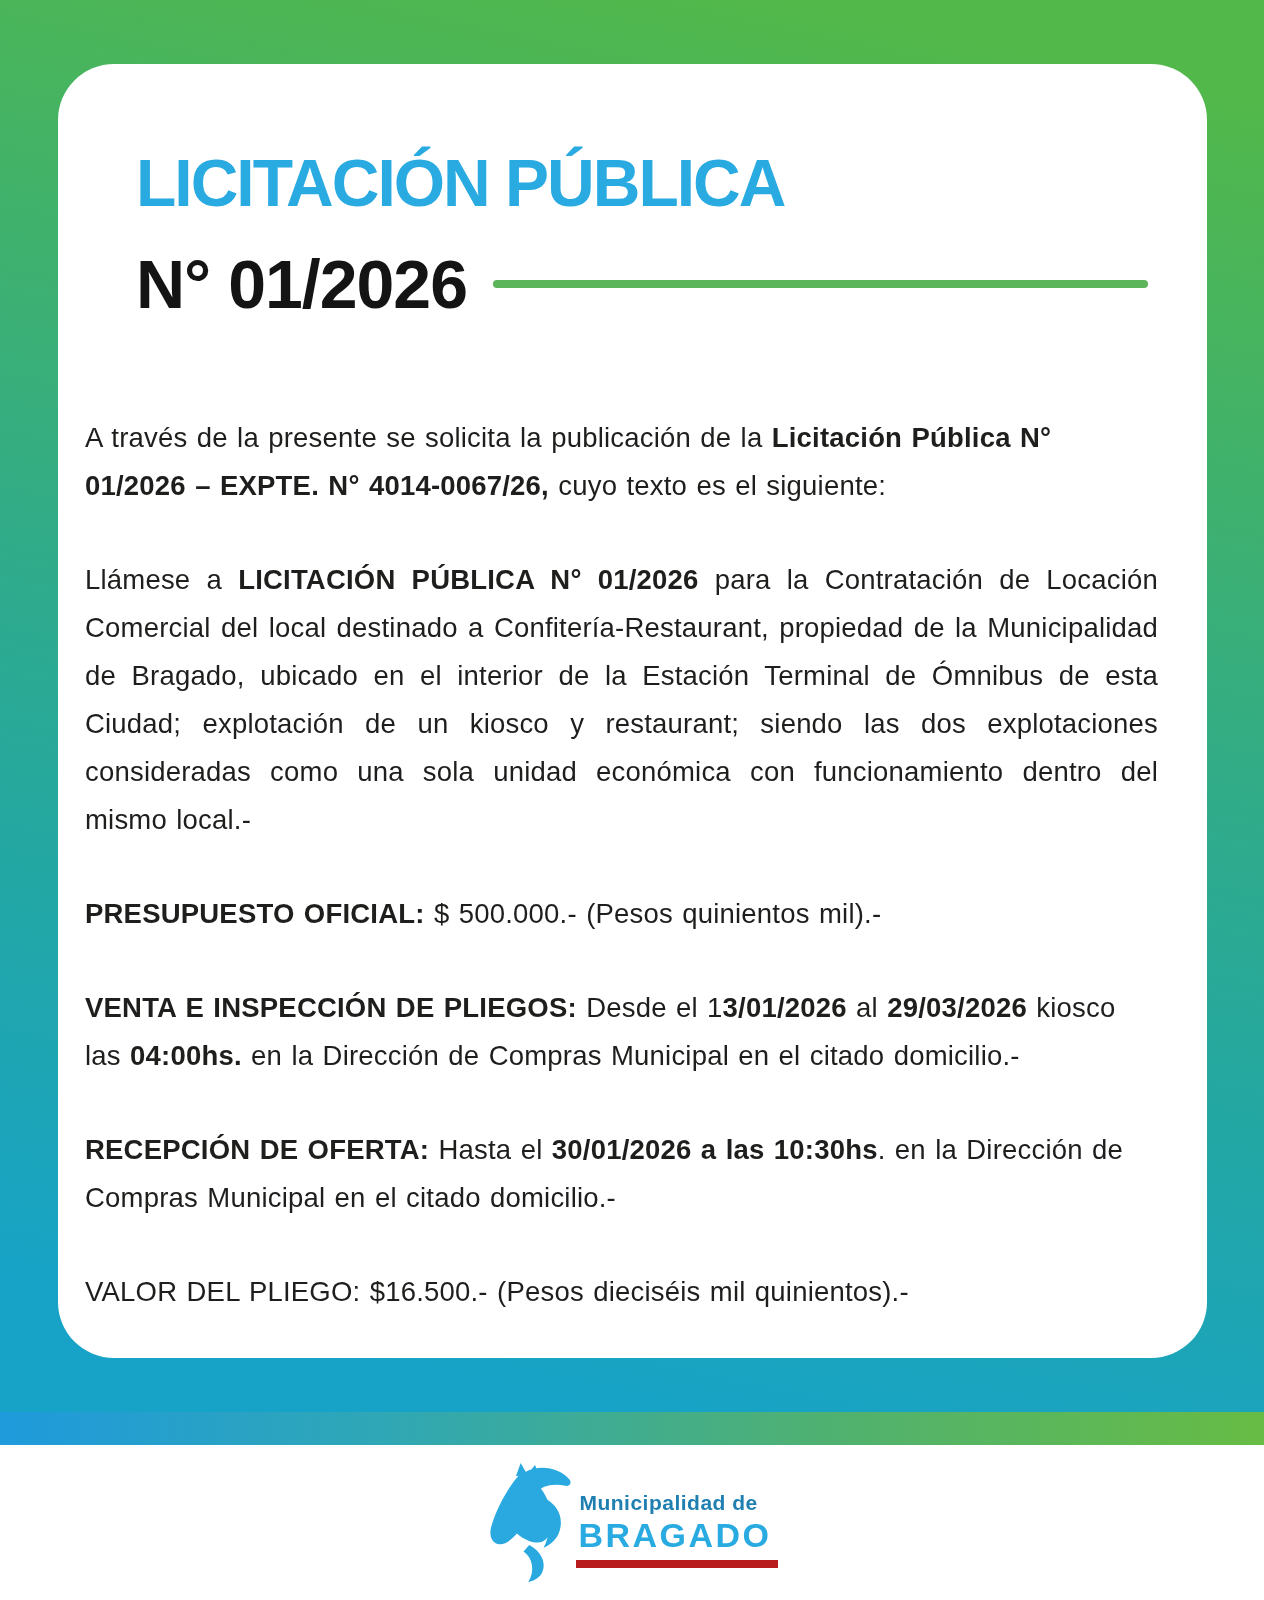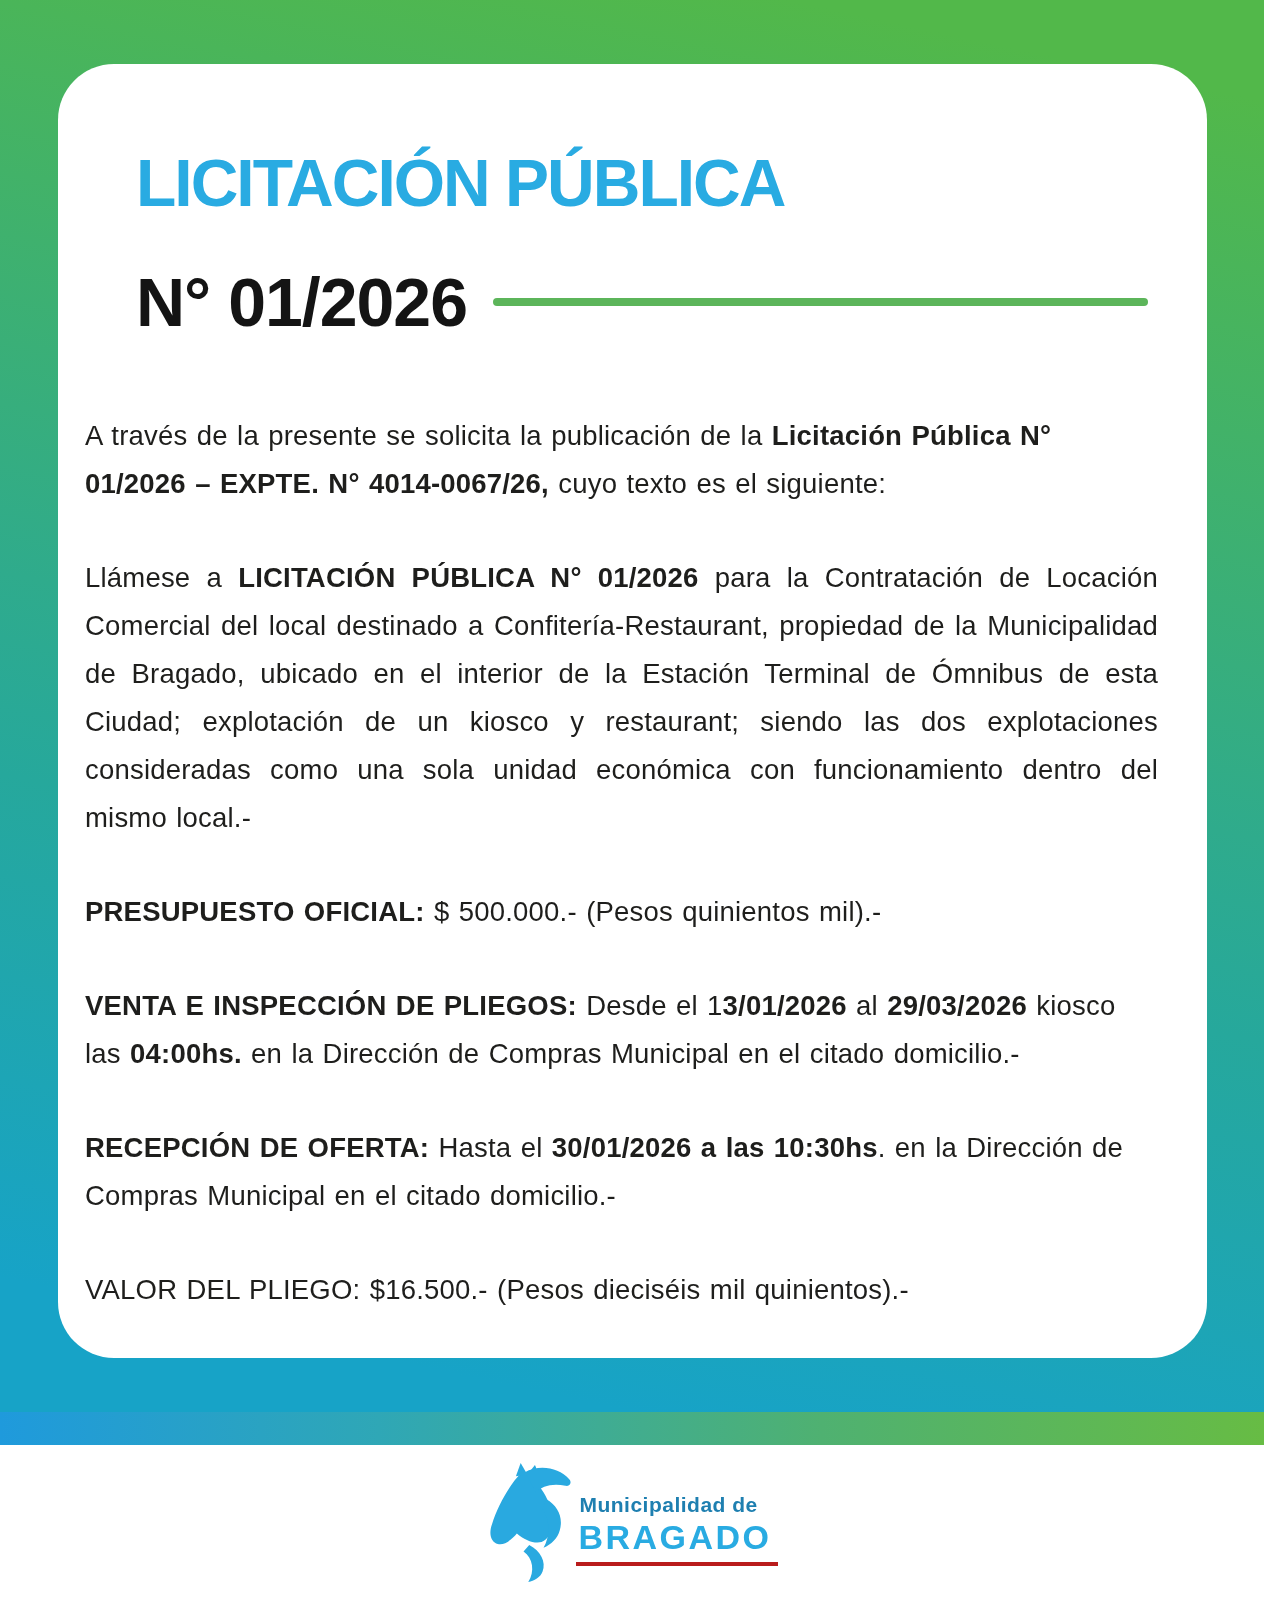--- a/index.html
+++ b/index.html
@@ -34,51 +34,51 @@
     padding:86px 49px 0 27px;
   }
   .title1{
     margin:0 0 0 51px;
     font-size:66px;line-height:1.0;font-weight:700;
     letter-spacing:-2px;
     color:#29ABE2;
   }
   .title2-row{
     display:flex;align-items:center;
-    margin:52px 0 0 51px;
+    margin:34px 0 0 51px;
   }
   .title2{
     font-size:68px;line-height:1.0;font-weight:700;
     letter-spacing:-1px;color:#141414;
     white-space:nowrap;
   }
   .title-underline{
     flex:1;height:8px;border-radius:4px;
     background:#5CB55A;
     margin-left:26px;margin-right:10px;
   }
-  .body-text{margin-top:76px;}
+  .body-text{margin-top:96px;}
   .para{
     margin:0 0 46px 0;
     font-size:27.5px;line-height:48px;
     letter-spacing:.2px;word-spacing:1.5px;
     color:#1E1E1C;
   }
   .para .b{font-weight:700;}
   
   .logo{display:flex;align-items:center;}
   .logo-text{display:flex;flex-direction:column;margin-left:-6px;padding-top:14px;}
   .logo-line1{
     font-size:21px;font-weight:600;color:#1E7FB0;letter-spacing:.5px;
     padding-left:3px;
   }
   .logo-line2{
     font-size:34px;font-weight:700;color:#29ABE2;letter-spacing:2.5px;
     padding:1px 6px 5px 2px;
-    border-bottom:4px solid #b91c1c;
+    border-bottom:8px solid #b91c1c;
   }
 </style>
 </head>
 <body>
 
 <div class="page">
 
   <div class="bg-main"></div>
   <div class="bg-band"></div>
 

